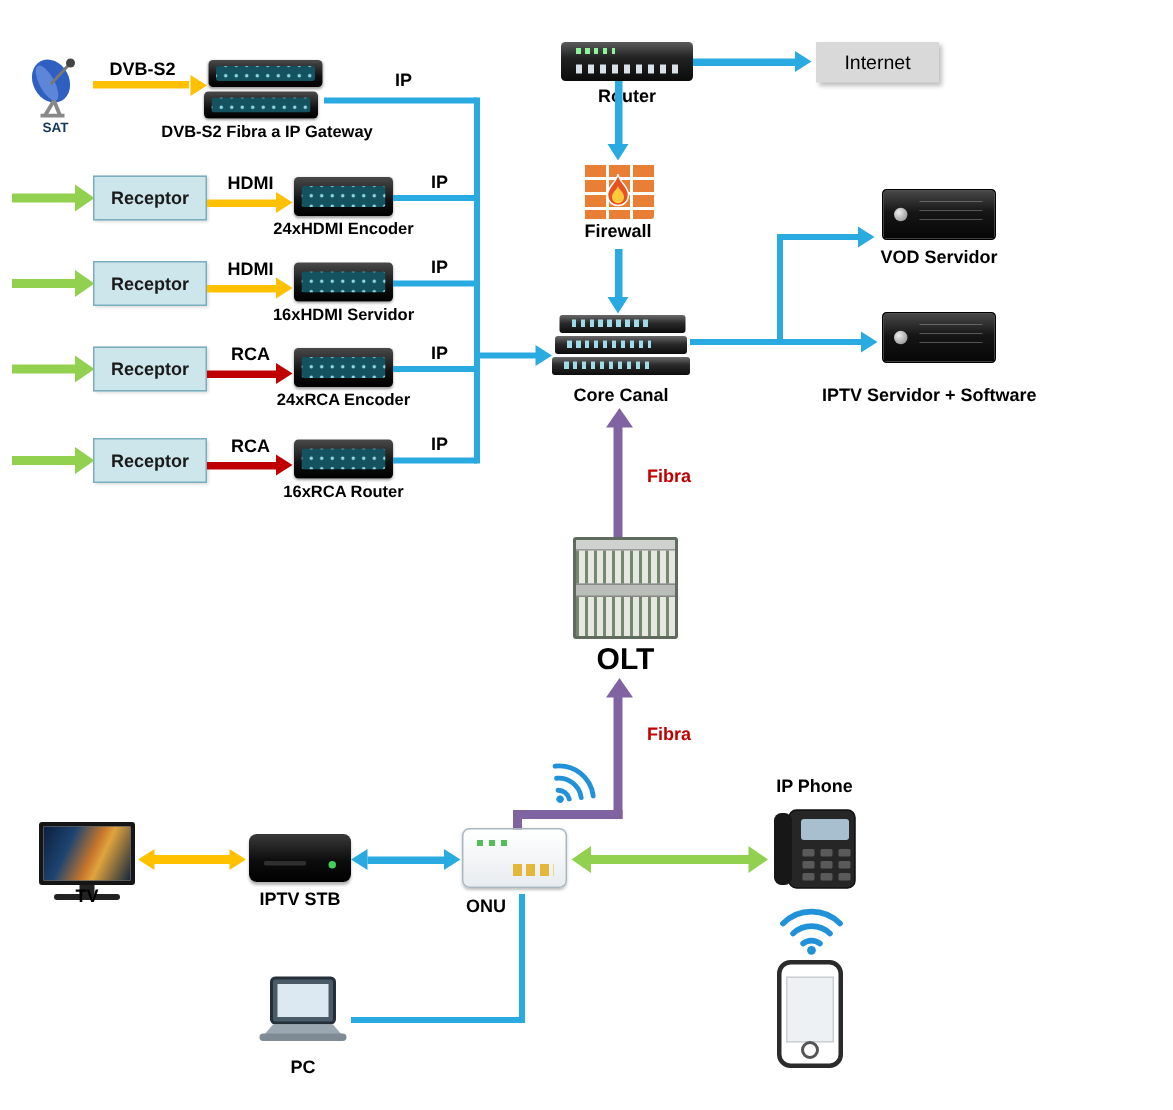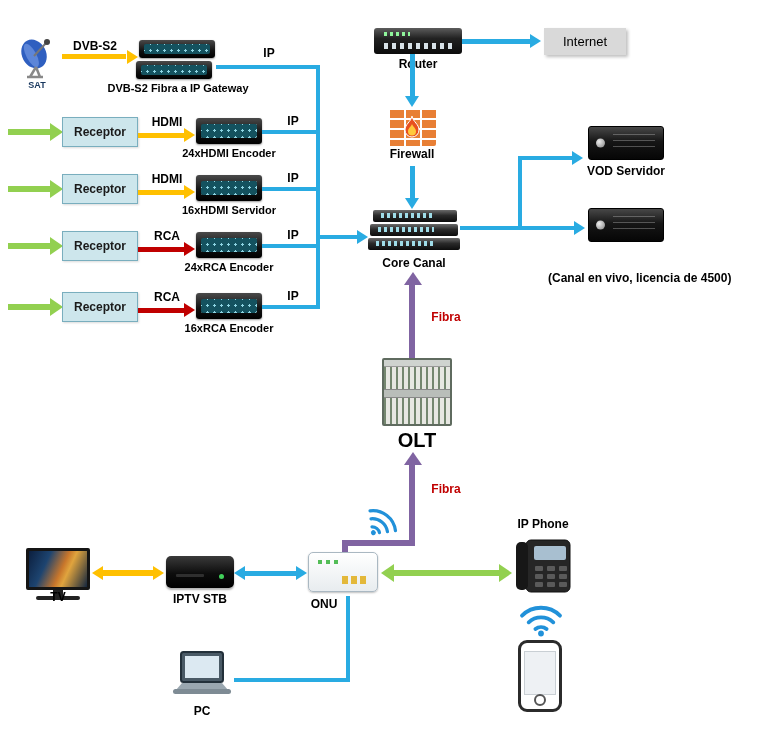--- a/index.html
+++ b/index.html
@@ -170,21 +170,21 @@
   <div class="enc-row sig-red" style="top:292px">
     <div class="ln green r-gln"></div>
     <div class="ah ah-rb green r-ghd"></div>
     <div class="r-box">
         <span>Receptor</span>
       </div>
     <div class="lbl r-slbl">RCA</div>
     <div class="ln sigc r-sln"></div>
     <div class="ah ah-r sigc r-shd"></div>
     <div class="rack r-enc"></div>
-    <div class="lbl lbl-sm r-elbl">16xRCA Encoder</div>
+    <div class="lbl lbl-sm r-elbl">16xRCA Router</div>
     <div class="lbl r-iplbl">IP</div>
     <div class="ln cyan r-ipln"></div>
   </div>
 
   <div class="router-device" style="left:374px;top:28px;width:88px;height:26px"></div>
   <div class="lbl" style="left:374px;top:57px;width:88px">Router</div>
 
   <div class="ln cyan" style="left:462px;top:39px;width:70px;height:5px"></div>
   <div class="ah ah-r cyan" style="left:530px;top:34px"></div>
   <div class="internet-box" style="left:544px;top:28px;width:82px;height:27px">
@@ -215,21 +215,21 @@
   <div class="ln cyan" style="left:460px;top:226px;width:116px;height:4px"></div>
   <div class="ah ah-r cyan" style="left:574px;top:221px"></div>
   <div class="ln cyan" style="left:518px;top:156px;width:4px;height:74px"></div>
   <div class="ln cyan" style="left:518px;top:156px;width:56px;height:4px"></div>
   <div class="ah ah-r cyan" style="left:572px;top:151px"></div>
 
   <div class="server" style="left:588px;top:126px;width:76px;height:34px"></div>
   <div class="lbl" style="left:576px;top:164px;width:100px">VOD Servidor</div>
 
   <div class="server" style="left:588px;top:208px;width:76px;height:34px"></div>
-  <div class="lbl lbl-left" style="left:548px;top:271px;width:230px">(Canal en vivo, licencia de 4500)</div>
+  <div class="lbl lbl-left" style="left:548px;top:256px;width:230px">IPTV Servidor + Software</div>
 
   <div class="ah ah-u purple" style="left:404px;top:272px"></div>
   <div class="ln purple" style="left:409px;top:284px;width:6px;height:76px"></div>
   <div class="lbl fibra" style="left:424px;top:310px;width:44px">Fibra</div>
 
   <div class="olt-device" style="left:382px;top:358px;width:70px;height:68px"></div>
   <div class="lbl lbl-lg" style="left:382px;top:428px;width:70px">OLT</div>
 
   <div class="ah ah-u purple" style="left:404px;top:452px"></div>
   <div class="ln purple" style="left:409px;top:464px;width:6px;height:82px"></div>

